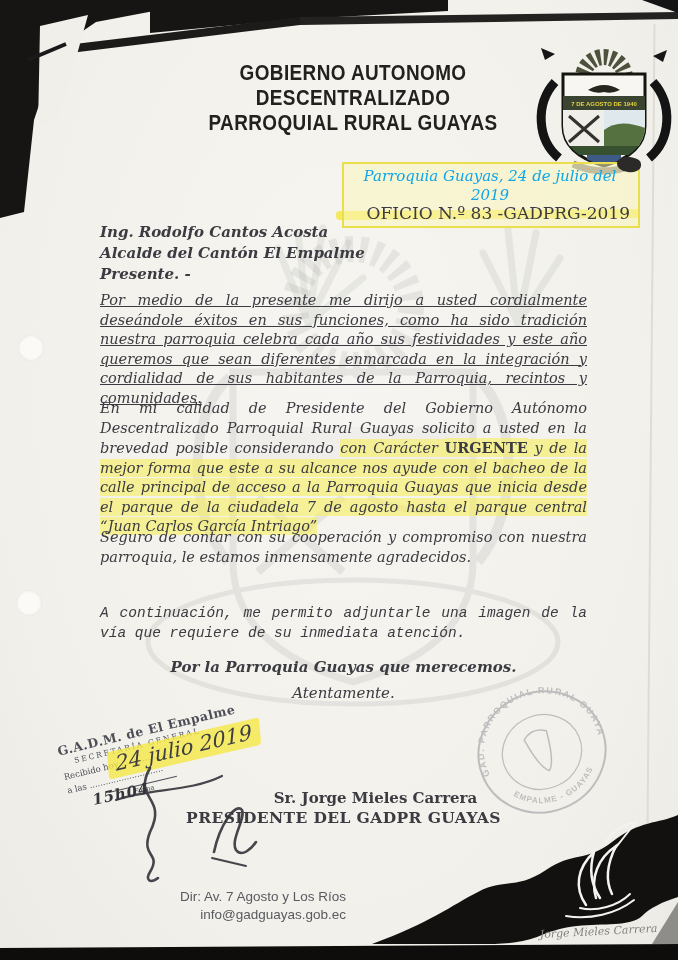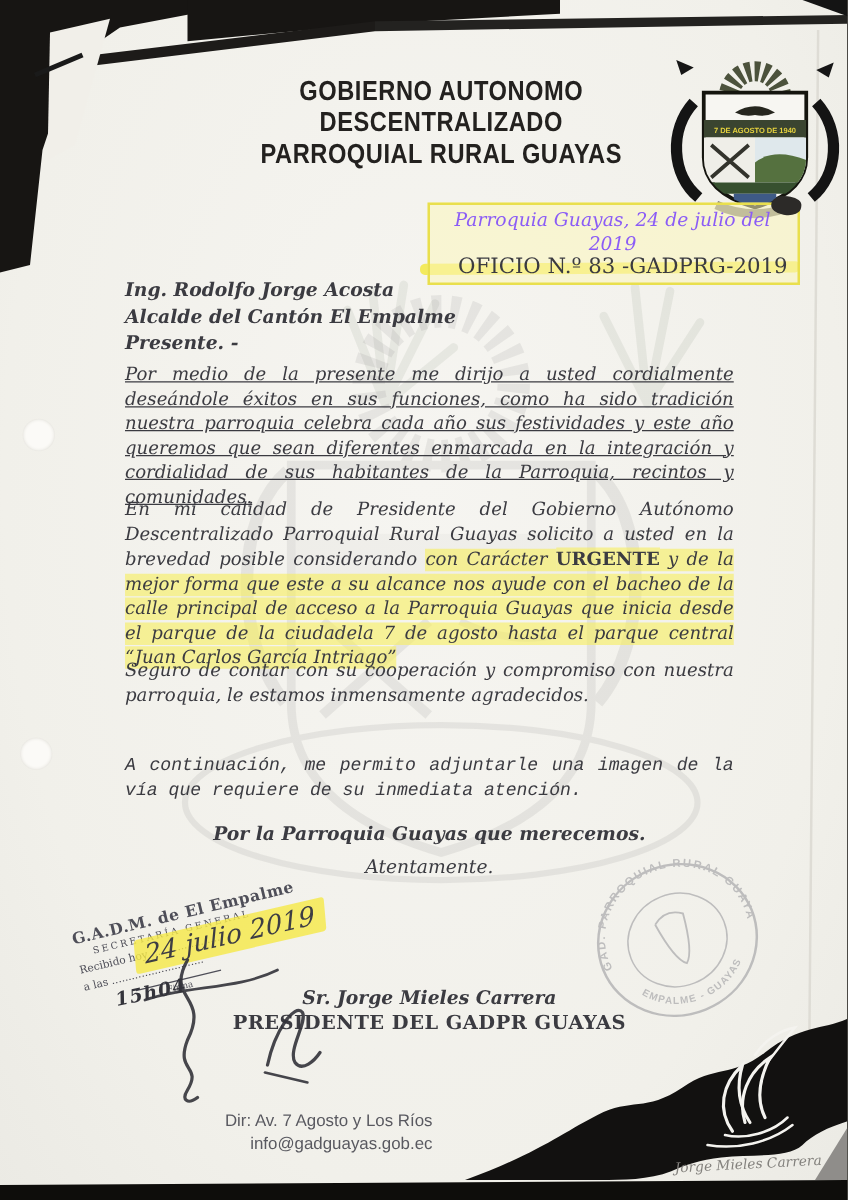--- a/index.html
+++ b/index.html
@@ -14,41 +14,41 @@
   .abs{position:absolute;}
   
   .title-wrap{left:118px;top:60px;width:470px;text-align:center;z-index:10;
     font-family:"Liberation Sans", sans-serif;font-weight:700;color:#23211f;
     transform:scaleX(.86);transform-origin:50% 0;letter-spacing:.5px;}
   .title-l1{font-size:22px;line-height:25px;}
   .title-l2{font-size:22px;line-height:25px;}
   
   .ref-box{left:342px;top:162px;width:298px;z-index:12;padding:3px 6px 4px 4px;
     background:rgba(252,246,188,.55);border:2px solid #e9df4d;box-sizing:border-box;text-align:right;}
-  .ref-date{font-style:italic;font-size:15px;color:#8b5cf6;line-height:19px;text-align:center;}
+  .ref-date{font-style:italic;font-size:15px;color:#0ea5e9;line-height:19px;text-align:center;}
   .ref-oficio{font-size:17px;color:#3b3b41;line-height:17px;padding-right:2px;}
   .ref-marker{left:336px;top:210px;width:304px;height:9px;background:#f2e843;opacity:.85;
     border-radius:4px;transform:rotate(-.4deg);z-index:11;}
   
   .ink{color:#3b3b41;}
   .addressee{left:100px;top:222px;width:400px;z-index:10;font-style:italic;font-weight:700;
     font-size:15px;line-height:21px;}
   .para{left:100px;width:487px;z-index:10;font-style:italic;font-size:14.5px;line-height:19.5px;
     text-align:justify;}
   .p1{top:291px;text-decoration:underline;}
   .p2{top:399px;}
   .p3{top:528px;}
   .p4{top:604px;font-family:Liberation Mono, monospace;}
   .hl{background:rgba(247,238,92,.6);box-decoration-break:clone;-webkit-box-decoration-break:clone;
     padding:1px 0;}
   .hl-b{font-weight:700;font-style:normal;}
   .center-line{left:100px;width:487px;text-align:center;z-index:10;}
   .closing{top:658px;font-style:italic;font-weight:700;font-size:15px;}
   .salutation{top:684px;font-style:italic;font-size:15px;}
-  .sig-name{top:789px;font-style:italic;font-weight:700;font-size:15px;}
+  .sig-name{top:789px;font-weight:700;font-size:15px;padding-left:32px;}
   .sig-title{top:808px;font-weight:700;font-size:15.5px;letter-spacing:.4px;}
   
   .rstamp{left:56px;top:744px;width:196px;z-index:20;transform:rotate(-13.5deg);
     transform-origin:0 0;color:#41414c;opacity:.92;}
   .rstamp .l1{font-size:12.5px;font-weight:700;letter-spacing:.5px;}
   .rstamp .l2{font-size:7.5px;letter-spacing:2px;margin-top:1px;margin-left:14px;}
   .rstamp .l3,.rstamp .l4{font-size:8.5px;margin-top:4px;}
   .rstamp .l5{font-size:7px;margin-top:6px;margin-left:40px;width:70px;text-align:center;
     border-top:1px solid #41414c;padding-top:1px;}
   .hand-date{left:106px;top:735px;z-index:22;transform:rotate(-13deg) skewX(-8deg);
@@ -132,21 +132,21 @@
 
 <div class="abs ref-box">
   <div class="ref-date">Parroquia Guayas, 24 de julio del 2019</div>
   <div class="ref-oficio">OFICIO N.º 83 -GADPRG-2019</div>
 </div>
 <div class="abs ref-marker"></div>
 <div class="abs smudge"></div>
 <div class="abs edge-line"></div>
 
 <div class="abs addressee ink">
-  <div>Ing. Rodolfo Jorge Acosta</div>
+  <div>Ing. Rodolfo Cantos Acosta</div>
   <div>Alcalde del Cantón El Empalme</div>
   <div>Presente. -</div>
 </div>
 
 <div class="abs para p1 ink">Por medio de la presente me dirijo a usted cordialmente deseándole éxitos en sus funciones, como ha sido tradición nuestra parroquia celebra cada año sus festividades y este año queremos que sean diferentes enmarcada en la integración y cordialidad de sus habitantes de la Parroquia, recintos y comunidades.</div>
 
 <div class="abs para p2 ink"><span>En mi calidad de Presidente del Gobierno Autónomo Descentralizado Parroquial Rural Guayas solicito a usted en la brevedad posible considerando </span><span class="hl">con Carácter </span><span class="hl hl-b">URGENTE</span><span class="hl"> y de la mejor forma que este a su alcance nos ayude con el bacheo de la calle principal de acceso a la Parroquia Guayas que inicia desde el parque de la ciudadela 7 de agosto hasta el parque central “Juan Carlos García Intriago”</span></div>
 
 <div class="abs para p3 ink">Seguro de contar con su cooperación y compromiso con nuestra parroquia, le estamos inmensamente agradecidos.</div>
 <div class="abs para p4 ink">A continuación, me permito adjuntarle una imagen de la vía que requiere de su inmediata atención.</div>

